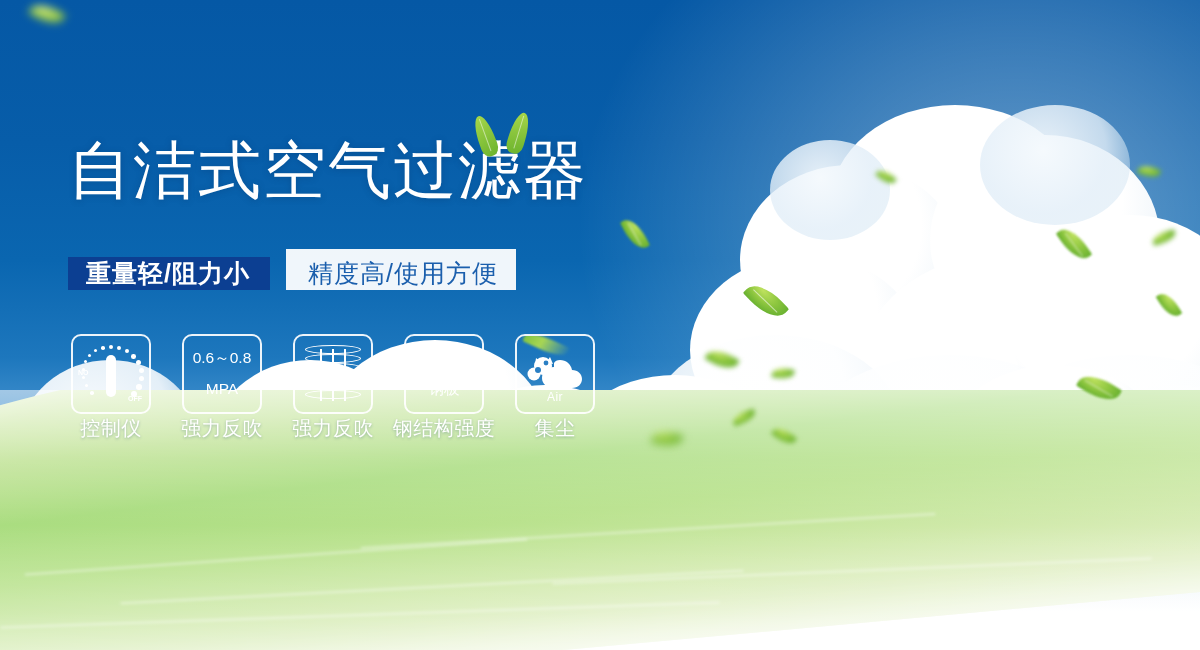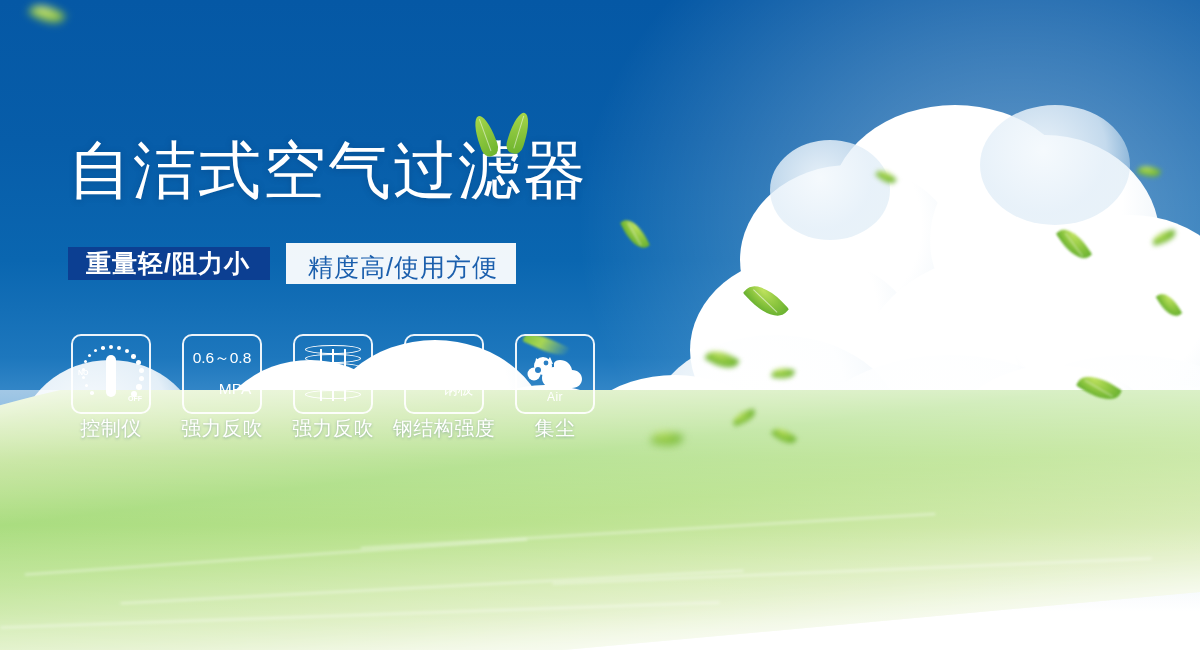--- a/index.html
+++ b/index.html
@@ -95,21 +95,21 @@
   }
   #title-leaf-left{left:477px;top:115px;transform:rotate(-20deg);}
   #title-leaf-right{left:510px;top:112px;transform:rotate(17deg);}
   .title-leaf .tl-vein{
     position:absolute;left:49%;top:8%;width:1px;height:80%;
     background:rgba(255,255,255,.5);
   }
 
   
   .subtitle{
-    position:absolute;left:68px;top:237px;height:53px;display:flex;align-items:center;
+    position:absolute;left:68px;top:237px;height:53px;display:flex;align-items:flex-end;
   }
   .sub-a{
     background:#0c3f92;
     color:#ffffff;font-weight:bold;font-size:25px;letter-spacing:1px;
     display:flex;align-items:center;padding:0 20px 0 18px;
     position:relative;z-index:2;
   }
   .sub-slash{
     width:30px;background:#0c3f92;position:relative;z-index:2;
     clip-path:polygon(0 0,100% 0,44% 100%,0 100%);
@@ -129,21 +129,21 @@
     width:80px;height:80px;box-sizing:border-box;
     border:2px solid rgba(255,255,255,.92);border-radius:10px;
     display:flex;align-items:center;justify-content:center;
     position:relative;overflow:hidden;
   }
   .icon-label{
     margin-top:1px;color:#ffffff;font-size:20px;letter-spacing:.5px;
     text-shadow:0 1px 3px rgba(4,52,102,.3);white-space:nowrap;
   }
   .icon-text{
-    color:#fff;font-size:15.5px;line-height:1.2;text-align:right;font-weight:300;
+    color:#fff;font-size:15.5px;line-height:1.2;text-align:center;font-weight:300;
     font-family:"Liberation Sans",sans-serif;
   }
   .icon-text .l2{display:block;margin-top:12px;}
 
   
   .gauge{position:relative;width:66px;height:62px;}
   .gauge .dot{position:absolute;background:#fff;border-radius:50%;}
   .gauge .needle{
     position:absolute;left:50%;top:12px;margin-left:-5px;
     width:10px;height:42px;background:#fff;border-radius:6px;

